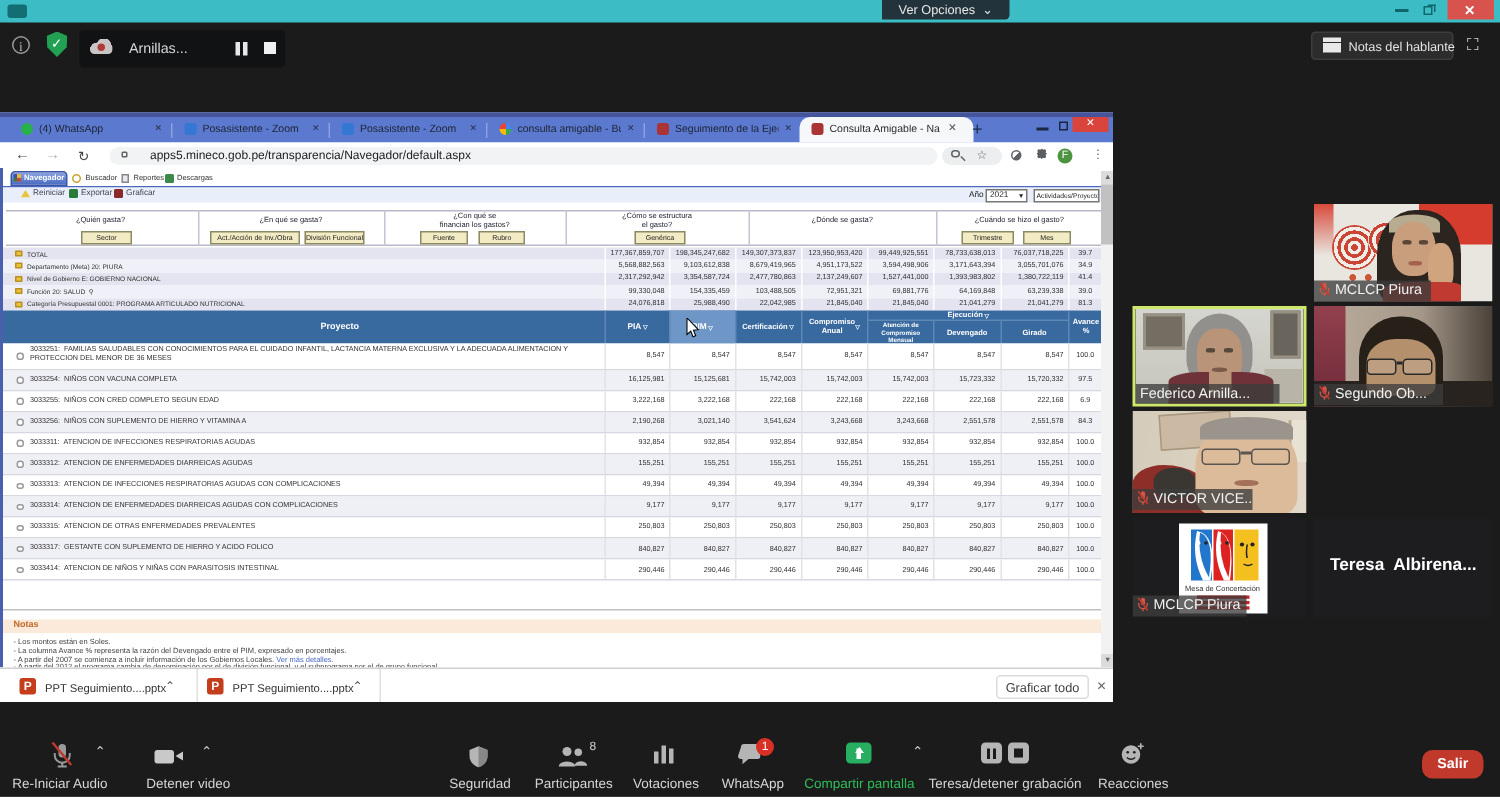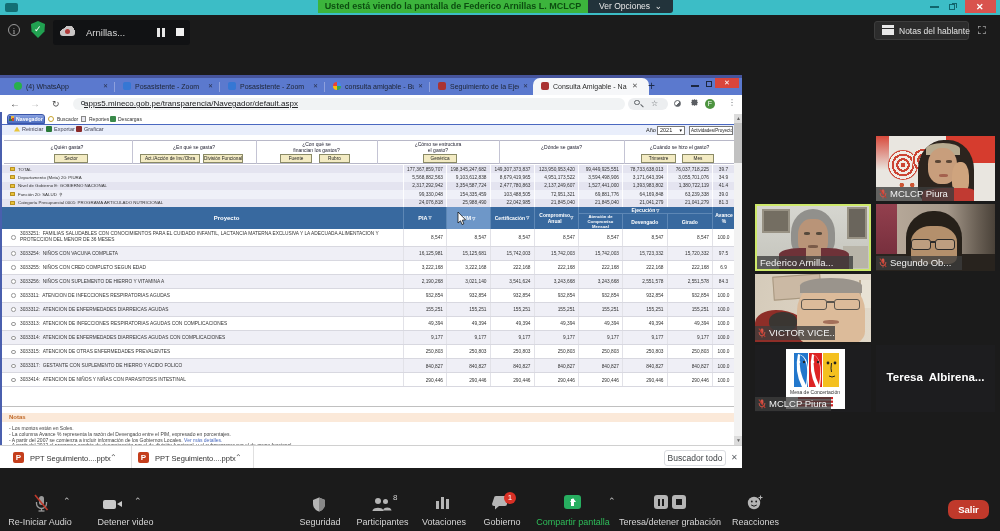--- a/index.html
+++ b/index.html
@@ -19,21 +19,20 @@
   
   .tbtxt { text-align:center; color:#d5d5d5; font-size:9px; white-space:nowrap; }
   .tbchev { color:#c5c5c5; font-size:9px; }
 </style>
 </head>
 <body>
 <div id="stage">
 
   <div class="abs" style="left:0;top:0;width:1000px;height:15px;background:#3cbdc6;"></div>
   <div class="abs" style="left:5px;top:3px;width:13px;height:9px;background:#136e74;border-radius:2px;"></div>
-  <div class="abs" style="left:318px;top:0;width:270px;height:13px;background:#3cb43c;color:#0c4d10;font-size:9px;font-weight:bold;line-height:13px;text-align:center;">Usted está viendo la pantalla de Federico Arnillas L. MCLCP</div>
   <div class="abs" style="left:588px;top:0;width:85px;height:13px;background:#22333b;color:#e8e8e8;font-size:8.5px;line-height:13px;text-align:center;border-radius:0 0 3px 0;">Ver Opciones &nbsp;⌄</div>
   <div class="abs" style="left:930px;top:6px;width:9px;height:2px;background:#10666d;"></div>
   <div class="abs" style="left:949px;top:4px;width:6px;height:6px;border:1.3px solid #10666d;"></div>
     <div class="abs" style="left:951.5px;top:2.5px;width:5px;height:5px;border-top:1.3px solid #10666d;border-right:1.3px solid #10666d;"></div>
   <div class="abs" style="left:965px;top:0;width:31px;height:13px;background:#d9534e;"></div>
   <div class="abs" style="left:976px;top:2px;color:#fff;font-size:9px;font-weight:bold;">✕</div>
 
   <div class="abs" style="left:8px;top:24px;width:12px;height:12px;border:1px solid #9a9a9a;border-radius:50%;color:#b5b5b5;font-size:9px;line-height:12px;text-align:center;font-family:'Liberation Serif',serif;">i</div>
   <div class="abs" style="left:31px;top:21px;width:14px;height:17px;background:#21a151;clip-path:polygon(50% 0,100% 18%,96% 62%,50% 100%,4% 62%,0 18%);"></div>
   <div class="abs" style="left:34px;top:24px;color:#fff;font-size:9px;">✓</div>
@@ -95,21 +94,21 @@
     <div class="abs" style="left:706px;top:6px;width:6px;height:6px;border:1.2px solid #1c2740;"></div>
     <div class="abs" style="left:715px;top:3px;width:24px;height:10px;background:#d9453c;"></div>
     <div class="abs" style="left:724px;top:3px;color:#fff;font-size:7px;line-height:10px;">✕</div>
 
     <div class="abs" style="left:0;top:20px;width:742px;height:17px;background:#fff;"></div>
     <div class="abs" style="left:10px;top:24px;color:#474747;font-size:10px;line-height:10px;">←</div>
     <div class="abs" style="left:30px;top:24px;color:#b5b5b5;font-size:10px;line-height:10px;">→</div>
     <div class="abs" style="left:52px;top:24px;color:#474747;font-size:9px;line-height:10px;">↻</div>
     <div class="abs" style="left:73px;top:22.5px;width:552px;height:12.5px;background:#f1f3f4;border-radius:7px;"></div>
     <div class="abs" style="left:81px;top:25.5px;width:4px;height:4.5px;border:1px solid #5f6368;border-radius:1px;"></div>
-    <div class="abs" style="left:84px;top:24px;color:#202124;font-size:8px;line-height:10px;text-decoration:underline;">apps5.mineco.gob.pe/transparencia/Navegador/default.aspx</div>
+    <div class="abs" style="left:100px;top:24px;color:#202124;font-size:8px;line-height:10px;">apps5.mineco.gob.pe/transparencia/Navegador/default.aspx</div>
     <div class="abs" style="left:628px;top:22.5px;width:40px;height:12.5px;background:#eceef0;border-radius:7px;"></div>
     <div class="abs" style="left:634px;top:24.5px;width:5.5px;height:5.5px;border:1.2px solid #5f6368;border-radius:50%;"></div>
       <div class="abs" style="left:639.5px;top:30px;width:3.5px;height:1.2px;background:#5f6368;transform:rotate(45deg);"></div>
     <div class="abs" style="left:651px;top:24px;color:#5f6368;font-size:8px;">☆</div>
     <div class="abs" style="left:674px;top:25px;width:7px;height:7px;border:1px solid #5f6368;border-radius:50%;background:linear-gradient(135deg,#fff 50%,#5f6368 50%);"></div>
     <div class="abs" style="left:691px;top:24px;width:7px;height:7px;background:#5a5d62;clip-path:polygon(50% 0,63% 13%,80% 8%,92% 20%,87% 37%,100% 50%,87% 63%,92% 80%,80% 92%,63% 87%,50% 100%,37% 87%,20% 92%,8% 80%,13% 63%,0 50%,13% 37%,8% 20%,20% 8%,37% 13%);"></div>
     <div class="abs" style="left:705px;top:23.5px;width:10px;height:10px;background:#4d9440;border-radius:50%;color:#fff;font-size:7px;line-height:10px;text-align:center;">F</div>
     <div class="abs" style="left:728px;top:23px;color:#5f6368;font-size:8px;">⋮</div>
 
     <div class="abs" id="page" style="left:0;top:37px;width:742px;height:333px;background:#fff;overflow:hidden;border-left:2px solid #4a5fae;">
@@ -547,21 +546,21 @@
 
     <div class="abs" style="left:0;top:370px;width:742px;height:23px;background:#fff;border-top:1px solid #d0d0d0;">
       <div class="abs" style="left:13px;top:6px;width:11px;height:11px;background:#c43e1c;border-radius:2px;color:#fff;font-size:8px;font-weight:bold;text-align:center;line-height:11px;">P</div>
       <div class="abs" style="left:30px;top:8px;color:#333;font-size:7.5px;">PPT Seguimiento....pptx</div>
       <div class="abs" style="left:110px;top:7px;color:#555;font-size:8px;">⌃</div>
       <div class="abs" style="left:131px;top:0;width:1px;height:25px;background:#e0e0e0;"></div>
       <div class="abs" style="left:138px;top:6px;width:11px;height:11px;background:#c43e1c;border-radius:2px;color:#fff;font-size:8px;font-weight:bold;text-align:center;line-height:11px;">P</div>
       <div class="abs" style="left:155px;top:8px;color:#333;font-size:7.5px;">PPT Seguimiento....pptx</div>
       <div class="abs" style="left:235px;top:7px;color:#555;font-size:8px;">⌃</div>
       <div class="abs" style="left:253px;top:0;width:1px;height:25px;background:#e0e0e0;"></div>
-      <div class="abs" style="left:664px;top:4px;width:62px;height:16px;border:1px solid #dadce0;border-radius:3px;color:#3c4043;font-size:8.5px;line-height:15px;text-align:center;">Buscador todo</div>
+      <div class="abs" style="left:664px;top:4px;width:62px;height:16px;border:1px solid #dadce0;border-radius:3px;color:#3c4043;font-size:8.5px;line-height:15px;text-align:center;">Graficar todo</div>
       <div class="abs" style="left:731px;top:7px;color:#5f6368;font-size:8px;">✕</div>
     </div>
   </div>
 
 
   <div class="abs vcell" style="left:876px;top:136px;width:119px;height:65px;">
     <div class="abs" style="left:0;top:0;width:100%;height:100%;background:#e9e6e0;"></div>
     <div class="abs" style="left:0;top:0;width:13px;height:34px;background:linear-gradient(#d84a3c,#e8e4de);"></div>
     <div class="abs" style="left:70px;top:0;width:49px;height:27px;background:#d63c2e;"></div>
     <div class="abs" style="left:12px;top:14px;width:30px;height:30px;border-radius:50%;background:repeating-radial-gradient(circle,#cc4433 0 2.2px,#f0ece6 2.2px 4.6px);"></div>
@@ -711,21 +710,21 @@
 
     <div class="abs" style="left:436px;top:33px;width:3px;height:8px;background:#b5b5b5;"></div>
     <div class="abs" style="left:441px;top:29px;width:3px;height:12px;background:#b5b5b5;"></div>
     <div class="abs" style="left:446px;top:31px;width:3px;height:10px;background:#b5b5b5;"></div>
     <div class="abs tbtxt" style="left:402px;top:49px;width:84px;">Votaciones</div>
 
     <svg class="abs" style="left:492px;top:28px;" width="15" height="14" viewBox="0 0 15 14">
       <path d="M1 2 a2 2 0 0 1 2 -2 h9 a2 2 0 0 1 2 2 v6 a2 2 0 0 1 -2 2 h-6 l-4 3.5 v-3.5 h-1 a2 2 0 0 1 -2 -2 z" fill="#b5b5b5" transform="translate(1,0)"></path>
     </svg>
     <div class="abs" style="left:504px;top:24px;width:12px;height:12px;background:#d93025;border-radius:50%;color:#fff;font-size:8px;line-height:12px;text-align:center;">1</div>
-    <div class="abs tbtxt" style="left:462px;top:49px;width:80px;">Gobierno</div>
+    <div class="abs tbtxt" style="left:462px;top:49px;width:80px;">WhatsApp</div>
 
     <div class="abs" style="left:564px;top:27px;width:17px;height:14px;background:#27ae60;border-radius:3px;"></div>
     <div class="abs" style="left:571px;top:31px;width:3px;height:7px;background:#fff;"></div>
     <div class="abs" style="left:569.5px;top:29.5px;width:0;height:0;border-left:3px solid transparent;border-right:3px solid transparent;border-bottom:4px solid #fff;"></div>
     <div class="abs tbchev" style="left:608px;top:28px;">⌃</div>
     <div class="abs" style="left:530px;top:49px;width:86px;text-align:center;color:#2ebd59;font-size:9px;">Compartir pantalla</div>
 
     <div class="abs" style="left:654px;top:27px;width:14px;height:14px;background:#b5b5b5;border-radius:3px;"></div>
     <div class="abs" style="left:658px;top:30.5px;width:2.2px;height:7px;background:#1b1b1b;"></div>
     <div class="abs" style="left:661.8px;top:30.5px;width:2.2px;height:7px;background:#1b1b1b;"></div>

